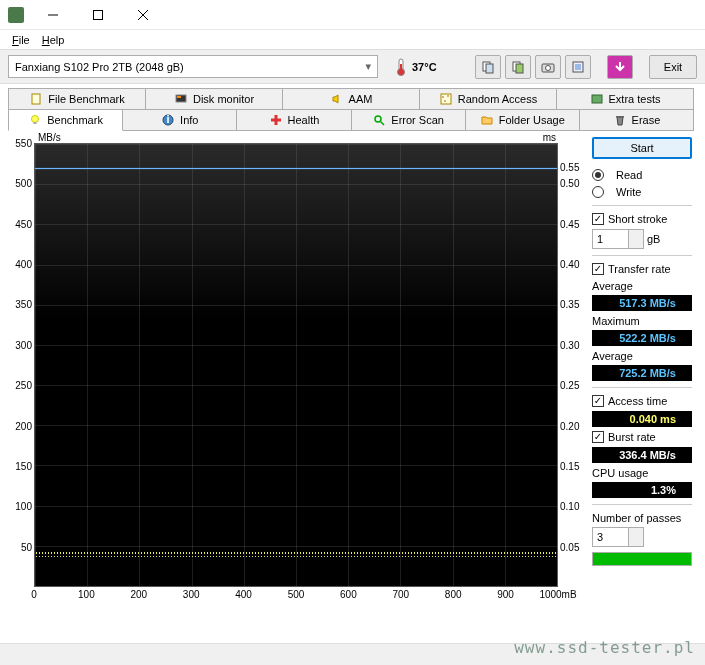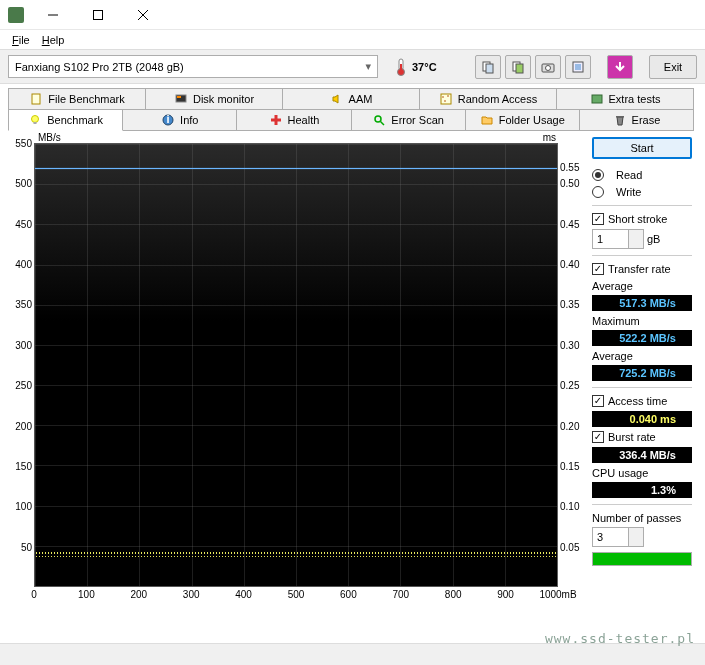--- a/index.html
+++ b/index.html
@@ -58,21 +58,21 @@
 .stat-label{font-size:11px;padding-top:1px}
 .stat-value{background:#000;color:#fff;padding:2px 16px;text-align:right;font-weight:bold;font-size:11px}
 .stat-value.blue{color:#5bc4ff}
 .stat-value.yellow{color:#ffff66}
 .stat-value.white{color:#fff}
 .divider{height:1px;background:#ccc;margin:3px 0}
 .progress{height:14px;border:1px solid #adadad;position:relative;background:#fff;margin-top:2px}
 .progress-fill{position:absolute;left:0;top:0;bottom:0;background:#0b0}
 .progress-text{position:absolute;right:-28px;top:0;font-size:11px}
 .statusbar{position:absolute;bottom:0;left:0;right:0;height:22px;border-top:1px solid #ddd;background:#f0f0f0}
-.watermark{position:absolute;bottom:19px;right:10px;font-family:monospace;font-size:13px;color:rgba(60,100,80,0.6);letter-spacing:1px}
+.watermark{position:absolute;bottom:8px;right:10px;font-family:monospace;font-size:16px;color:rgba(60,100,80,0.6);letter-spacing:1px}
 </style>
 </head>
 <body>
 
 <div class="titlebar">
   <div class="title-icon"></div>
   <div class="wbtn">
       <svg viewBox="0 0 10 10">
         <line x1="0" y1="5" x2="10" y2="5" stroke="#000"></line>
       </svg>

